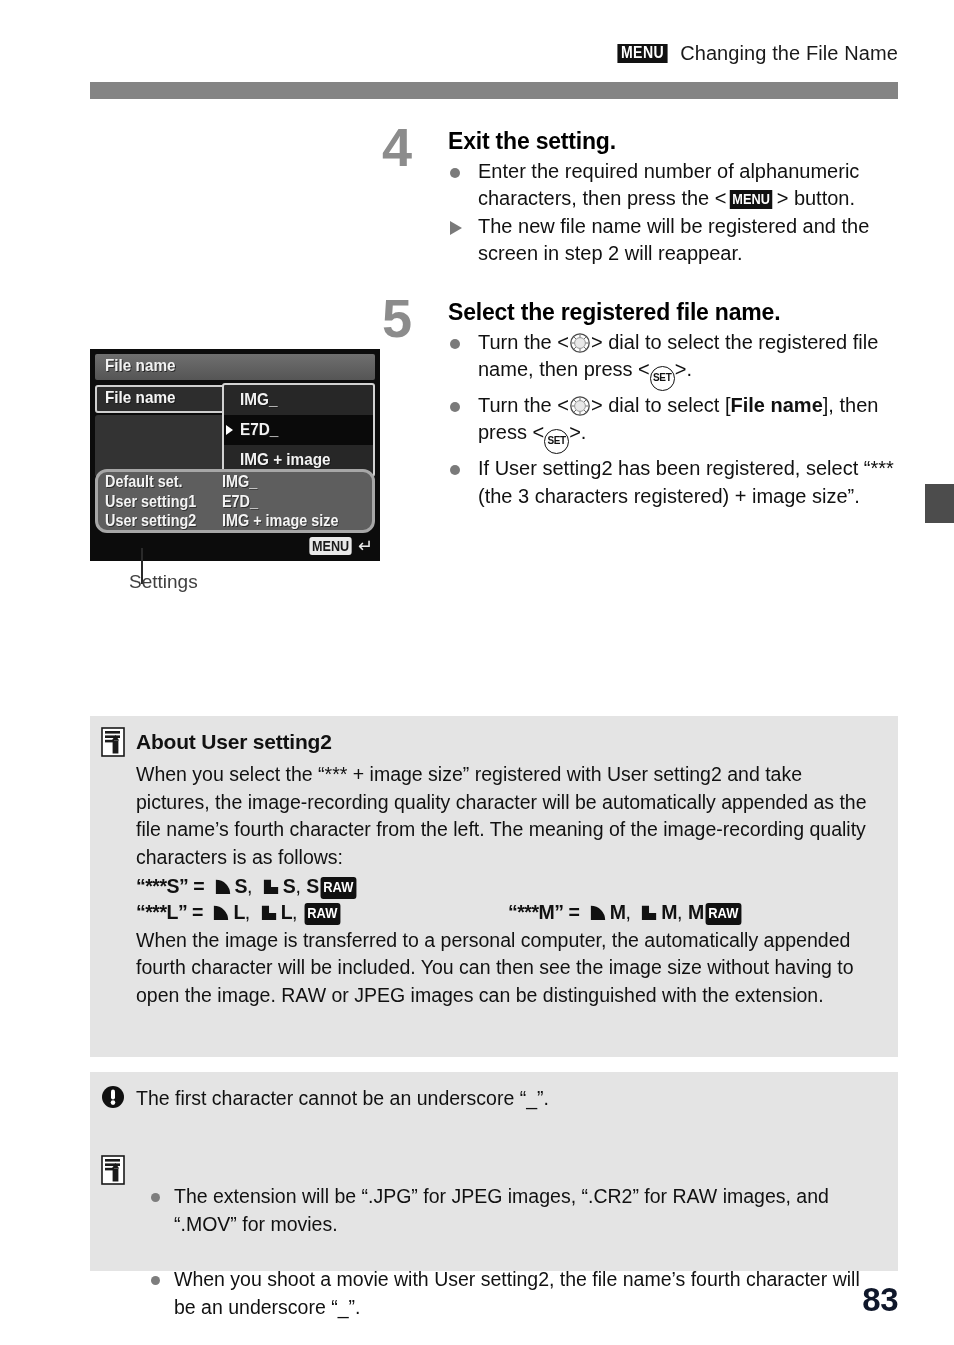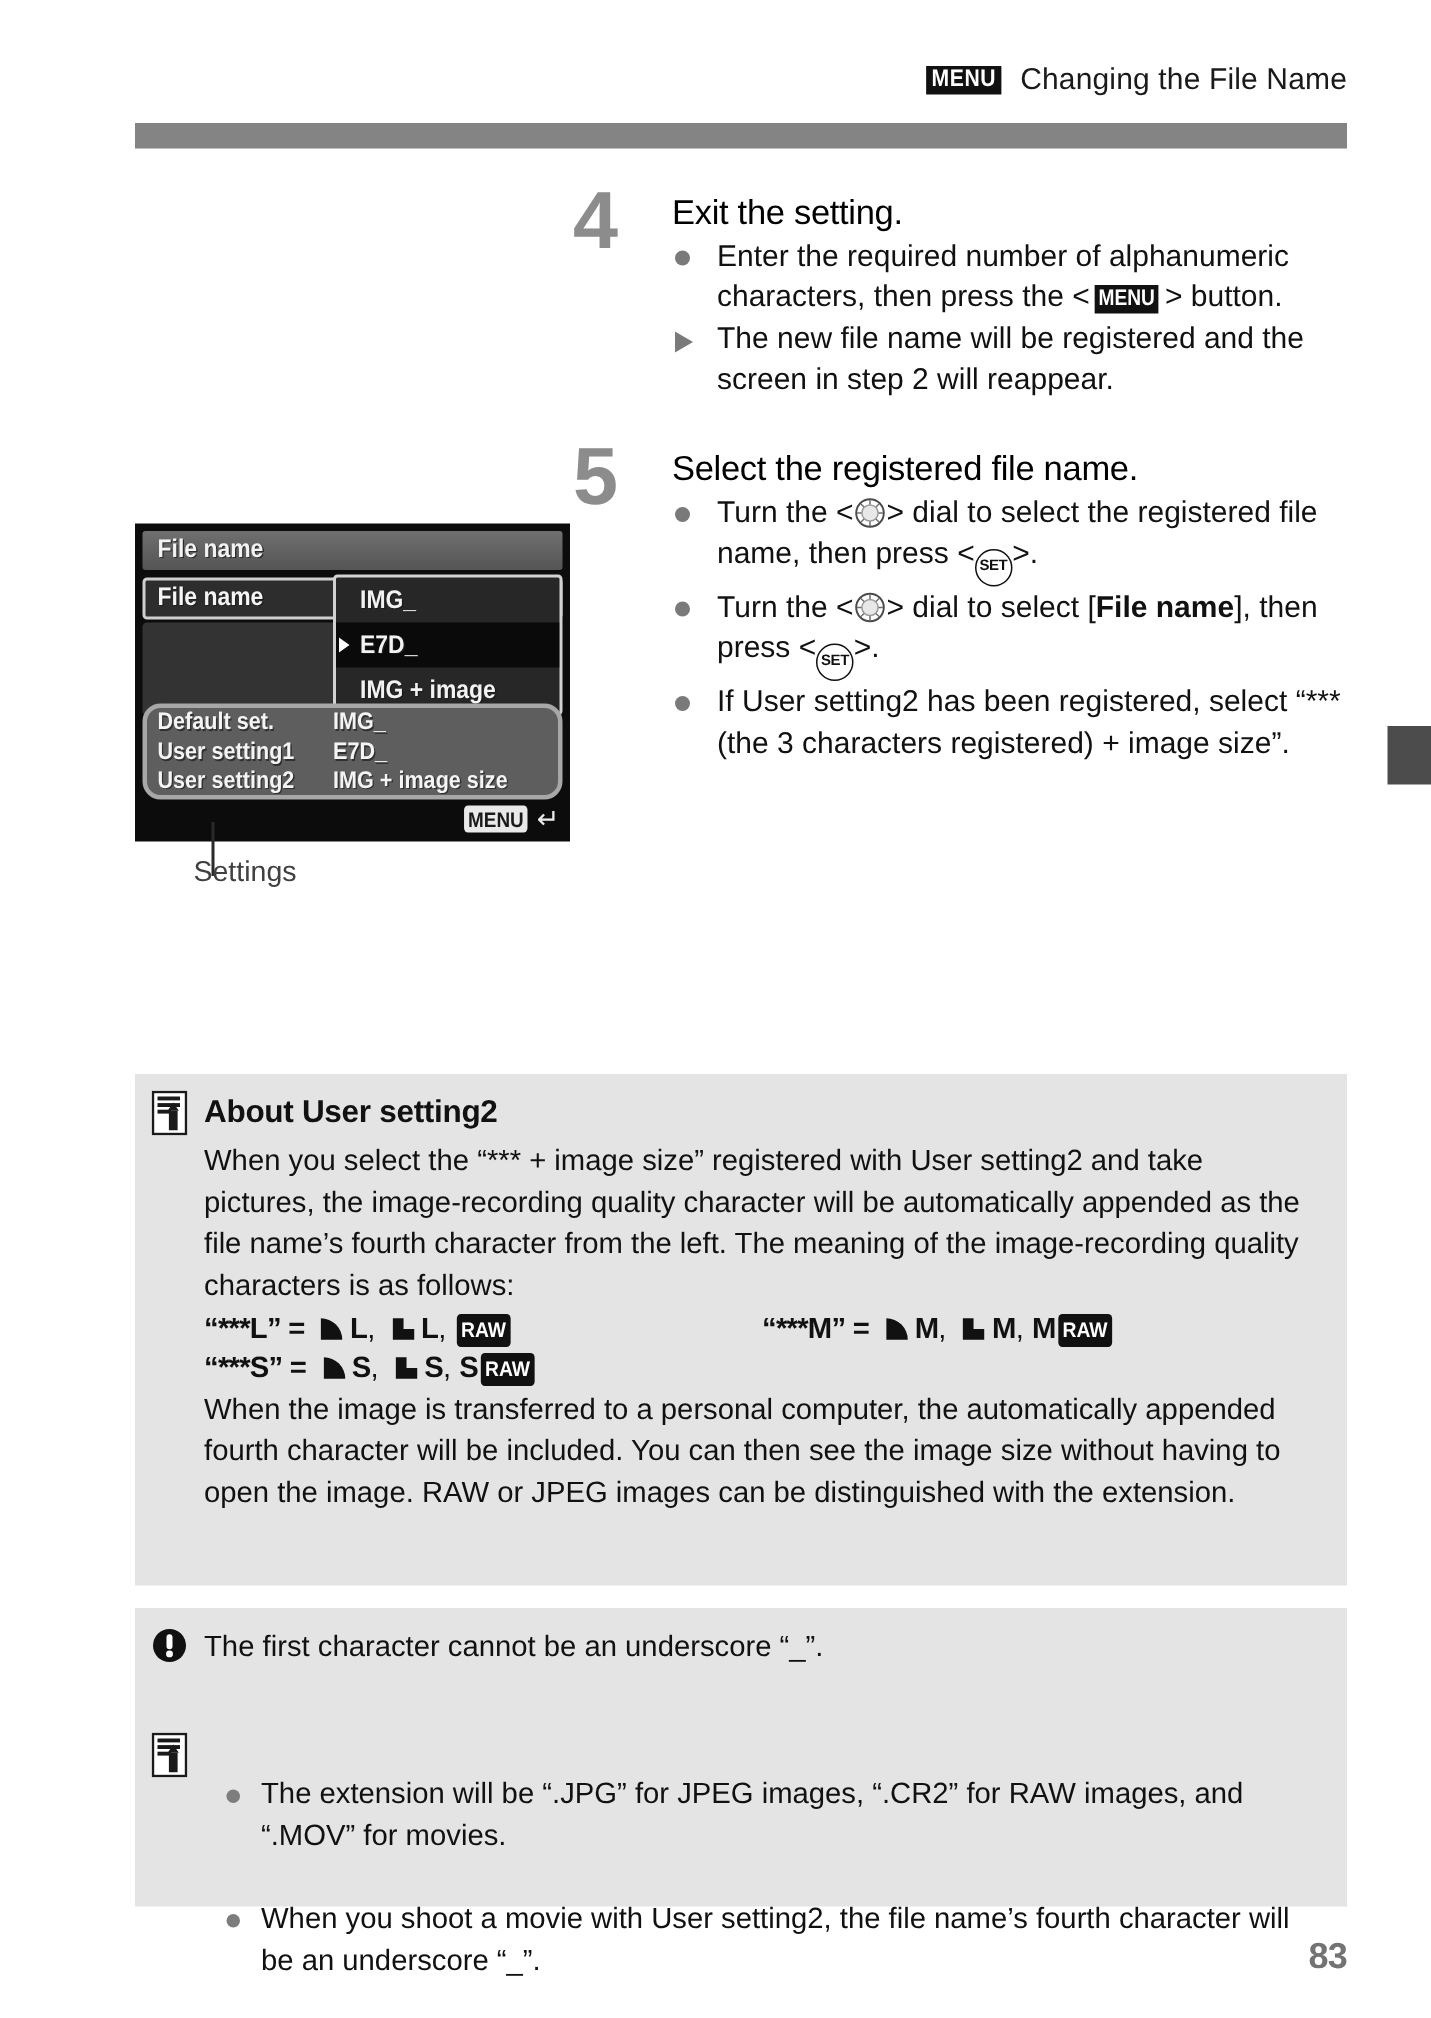--- a/index.html
+++ b/index.html
@@ -79,21 +79,21 @@
     left: -4px;
     top: -8px;
     font-size: 54px;
     font-weight: bold;
     color: #8c8c8c;
     line-height: 1;
     letter-spacing: -1px;
   }
   .step-title {
     font-size: 23px;
-    font-weight: normal;
+    font-weight: bold;
     color: #000000;
     line-height: 1.16;
     margin: 0 0 3px 0;
     letter-spacing: -0.2px;
   }
   .bullets {
     list-style: none;
     margin: 0;
     padding: 0;
   }
@@ -432,23 +432,23 @@
     height: 9px;
     border-radius: 50%;
     background: #7d7d7d;
   }
 
   
   .page-number {
     position: absolute;
     right: 56px;
     bottom: 26px;
-    font-size: 24px;
-    font-weight: bold;
-    color: #737373;
+    font-size: 33px;
+    font-weight: bold;
+    color: #0f172a;
     letter-spacing: -0.5px;
   }
 </style>
 </head>
 <body>
 
 <div class="running-head">
   <span class="menu-badge">MENU</span>
   <span class="running-head-title">Changing the File Name</span>
 </div>
@@ -575,20 +575,33 @@
       <rect x="4" y="12.8" width="9" height="2.6" fill="#1a1a1a"></rect>
       <polygon points="14.5,8 18.2,13.5 10.8,13.5" fill="#1a1a1a"></polygon>
       <rect x="11.6" y="13.5" width="5.8" height="13" fill="#1a1a1a"></rect>
     </svg>
   </span>
   <div class="note-body">
     <div class="note-title">About User setting2</div>
     <p>When you select the “*** + image size” registered with User setting2 and take pictures, the image-recording quality character will be automatically appended as the file name’s fourth character from the left. The meaning of the image-recording quality characters is as follows:</p>
 
     <div class="qual-table">
+      <div class="qual-line">
+        <div class="qual-col-a">
+          <span class="qual-code">“***S” =</span>
+          <span class="q-fine"><svg viewBox="0 0 20 20" width="19" height="19">
+                <path d="M2 18 L2 3 A15 15 0 0 1 17 18 Z" fill="#111111"></path>
+              </svg></span><span class="qual-code">S</span>,
+          <span class="q-norm"><svg viewBox="0 0 20 20" width="19" height="19">
+                <path d="M2 18 L2 3 L9.5 3 L9.5 10.5 L17 10.5 L17 18 Z" fill="#111111"></path>
+              </svg></span><span class="qual-code">S</span>,
+          <span class="qual-code">S</span><span class="raw-badge">RAW</span>
+        </div>
+      </div>
+
       <div class="qual-line">
         <div class="qual-col-a">
           <span class="qual-code">“***L” =</span>
           <span class="q-fine"><svg viewBox="0 0 20 20" width="19" height="19">
                 <path d="M2 18 L2 3 A15 15 0 0 1 17 18 Z" fill="#111111"></path>
               </svg></span><span class="qual-code">L</span>,
           <span class="q-norm"><svg viewBox="0 0 20 20" width="19" height="19">
                 <path d="M2 18 L2 3 L9.5 3 L9.5 10.5 L17 10.5 L17 18 Z" fill="#111111"></path>
               </svg></span><span class="qual-code">L</span>,
           <span class="raw-badge">RAW</span>
@@ -597,33 +610,20 @@
           <span class="qual-code">“***M” =</span>
           <span class="q-fine"><svg viewBox="0 0 20 20" width="19" height="19">
                 <path d="M2 18 L2 3 A15 15 0 0 1 17 18 Z" fill="#111111"></path>
               </svg></span><span class="qual-code">M</span>,
           <span class="q-norm"><svg viewBox="0 0 20 20" width="19" height="19">
                 <path d="M2 18 L2 3 L9.5 3 L9.5 10.5 L17 10.5 L17 18 Z" fill="#111111"></path>
               </svg></span><span class="qual-code">M</span>,
           <span class="qual-code">M</span><span class="raw-badge">RAW</span>
         </div>
       </div>
-
-      <div class="qual-line">
-        <div class="qual-col-a">
-          <span class="qual-code">“***S” =</span>
-          <span class="q-fine"><svg viewBox="0 0 20 20" width="19" height="19">
-                <path d="M2 18 L2 3 A15 15 0 0 1 17 18 Z" fill="#111111"></path>
-              </svg></span><span class="qual-code">S</span>,
-          <span class="q-norm"><svg viewBox="0 0 20 20" width="19" height="19">
-                <path d="M2 18 L2 3 L9.5 3 L9.5 10.5 L17 10.5 L17 18 Z" fill="#111111"></path>
-              </svg></span><span class="qual-code">S</span>,
-          <span class="qual-code">S</span><span class="raw-badge">RAW</span>
-        </div>
-      </div>
     </div>
 
     <p>When the image is transferred to a personal computer, the automatically appended fourth character will be included. You can then see the image size without having to open the image. RAW or JPEG images can be distinguished with the extension.</p>
   </div>
 </div>
 
 <div class="notebox" id="note-caution">
   <span class="note-icon" style="top:13px;">
     <svg viewBox="0 0 24 24" width="24" height="24">
       <circle cx="12" cy="12" r="11" fill="#111111"></circle>

